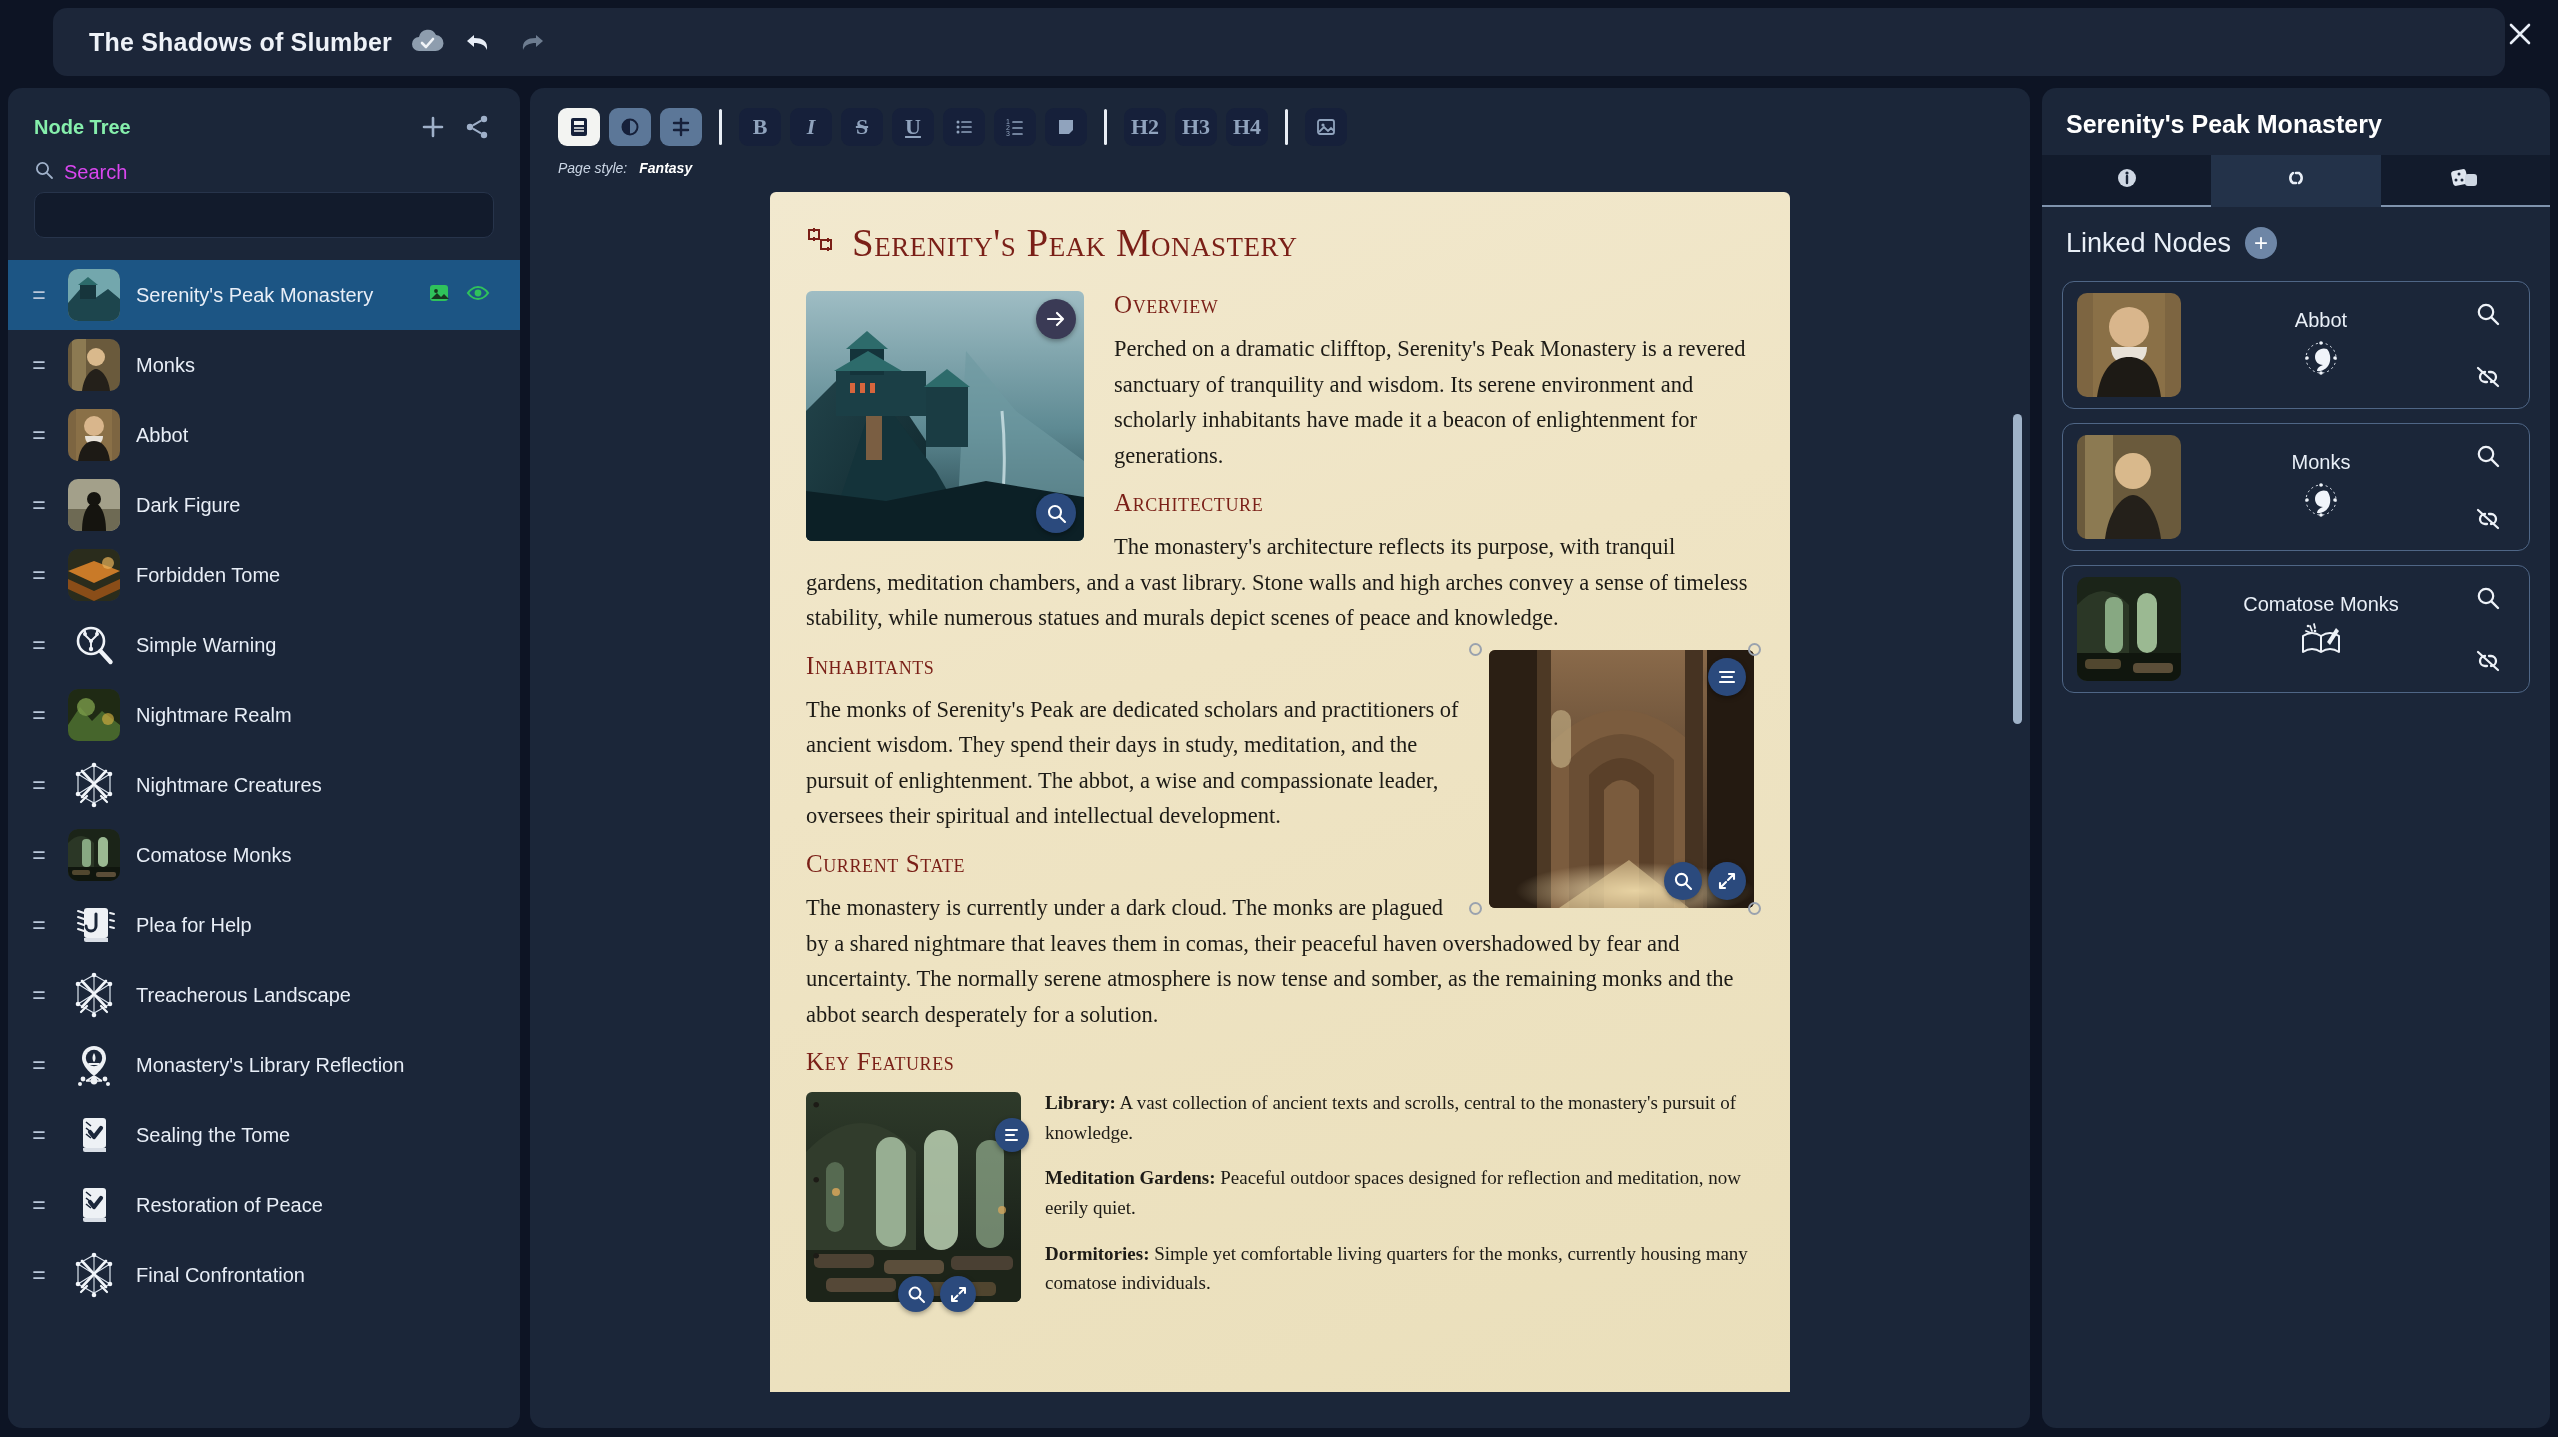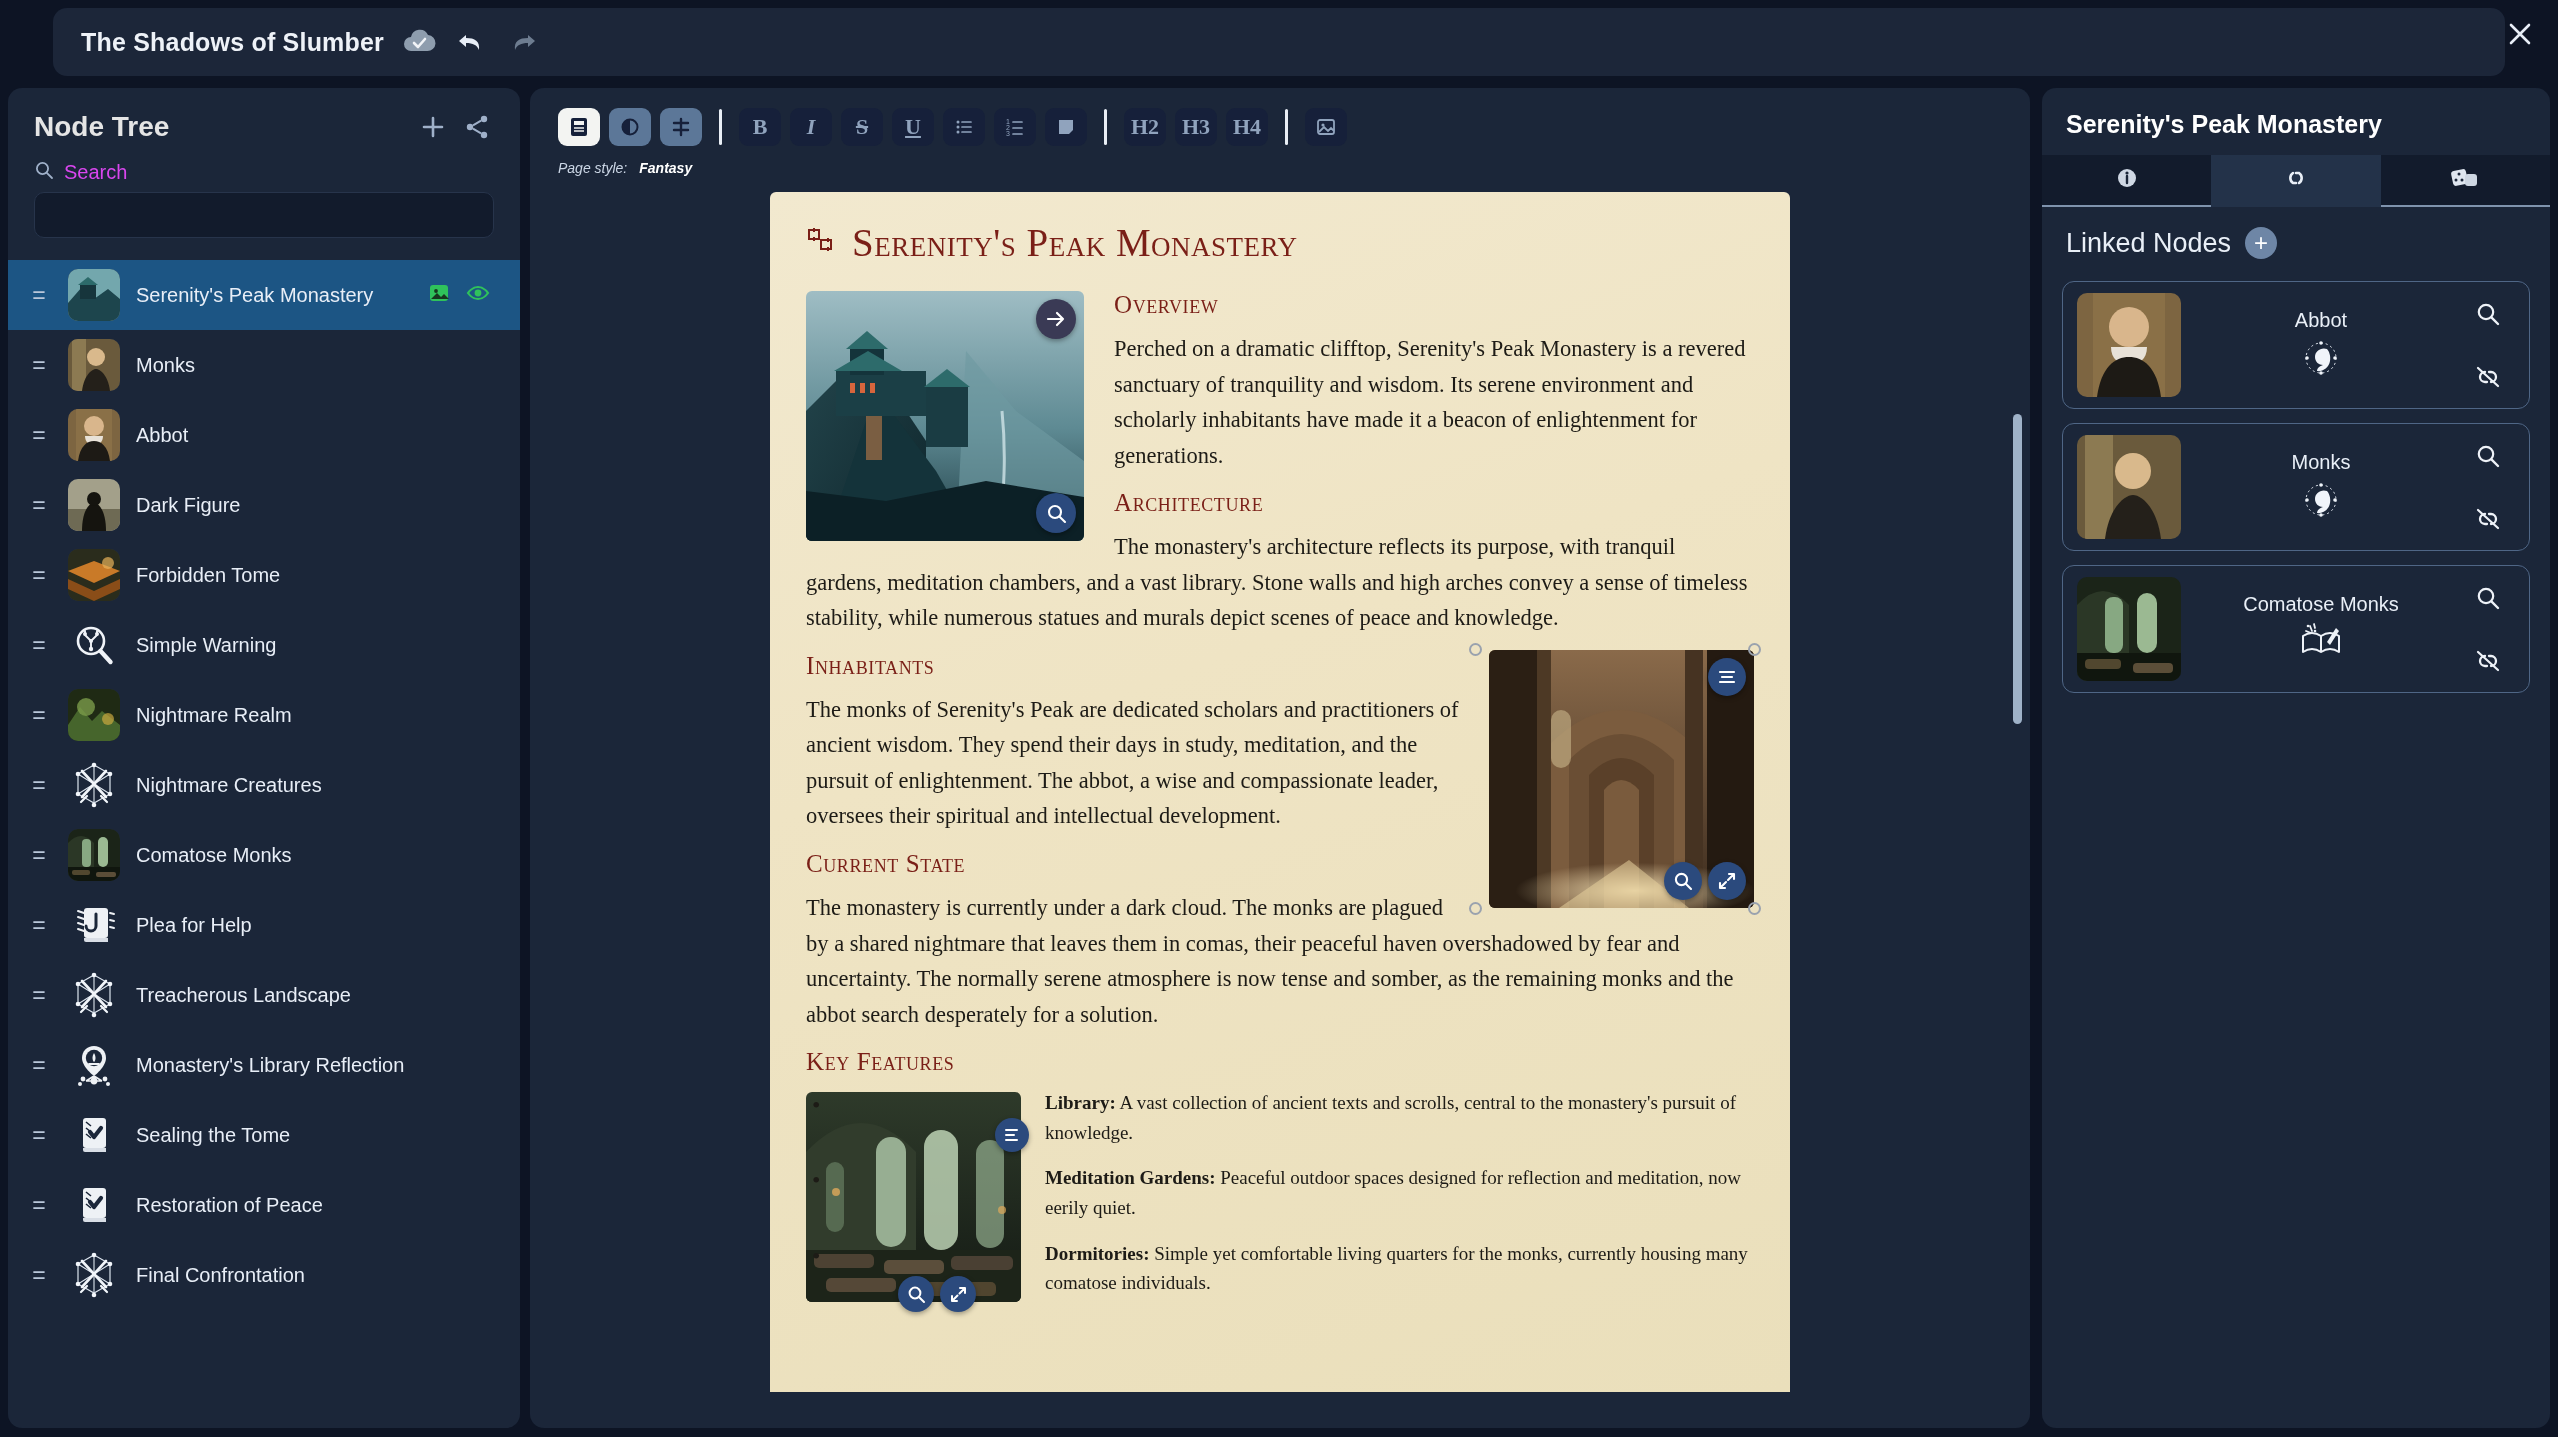--- a/index.html
+++ b/index.html
@@ -8,40 +8,40 @@
     background: #0d1424;
     font-family: "Liberation Sans", sans-serif;
     overflow: hidden;
   }
   .app { position: relative; width: 2558px; height: 1437px; background: #0d1424; }
 
   
   .titlebar {
     position: absolute; left: 53px; top: 8px; width: 2452px; height: 68px;
     background: #1c2639; border-radius: 14px;
-    display: flex; align-items: center; padding: 0 28px; gap: 18px;
+    display: flex; align-items: center; padding: 0 36px; gap: 18px;
   }
   .title-text { color: #eef2f8; font-size: 25px; font-weight: bold; letter-spacing: .2px; }
   .icon-btn { display: flex; align-items: center; justify-content: center; cursor: pointer; }
   .undo-redo { width: 34px; height: 30px; }
   .close-x {
     position: absolute; right: 14px; top: 10px; width: 48px; height: 48px;
     display: flex; align-items: center; justify-content: center; cursor: pointer;
   }
 
   
   .sidebar {
     position: absolute; left: 8px; top: 88px; width: 512px; height: 1340px;
     background: #1b2639; border-radius: 14px; overflow: hidden;
     display: flex; flex-direction: column;
   }
   .sidebar-head {
     display: flex; align-items: center; padding: 22px 26px 6px 26px; gap: 10px;
   }
-  .sidebar-title { color: #e5e5e5; font-size: 28px; font-weight: bold; flex: 1; }
+  .sidebar-title { color: #86efac; font-size: 20px; font-weight: bold; flex: 1; }
   .head-icon { width: 34px; height: 34px; display:flex; align-items:center; justify-content:center; cursor:pointer; }
   .search-row { display: flex; align-items: center; gap: 10px; padding: 10px 26px 0 26px; }
   .search-label { color: #d946ef; font-size: 20px; }
   .search-input {
     margin: 8px 26px 0 26px; height: 46px; border-radius: 10px;
     background: #121b2c; border: 1px solid #27344b;
   }
   .node-list { margin-top: 22px; overflow: hidden; flex: 1; }
   .node-row {
     display: flex; align-items: center; height: 70px; padding: 0 18px; gap: 16px;

